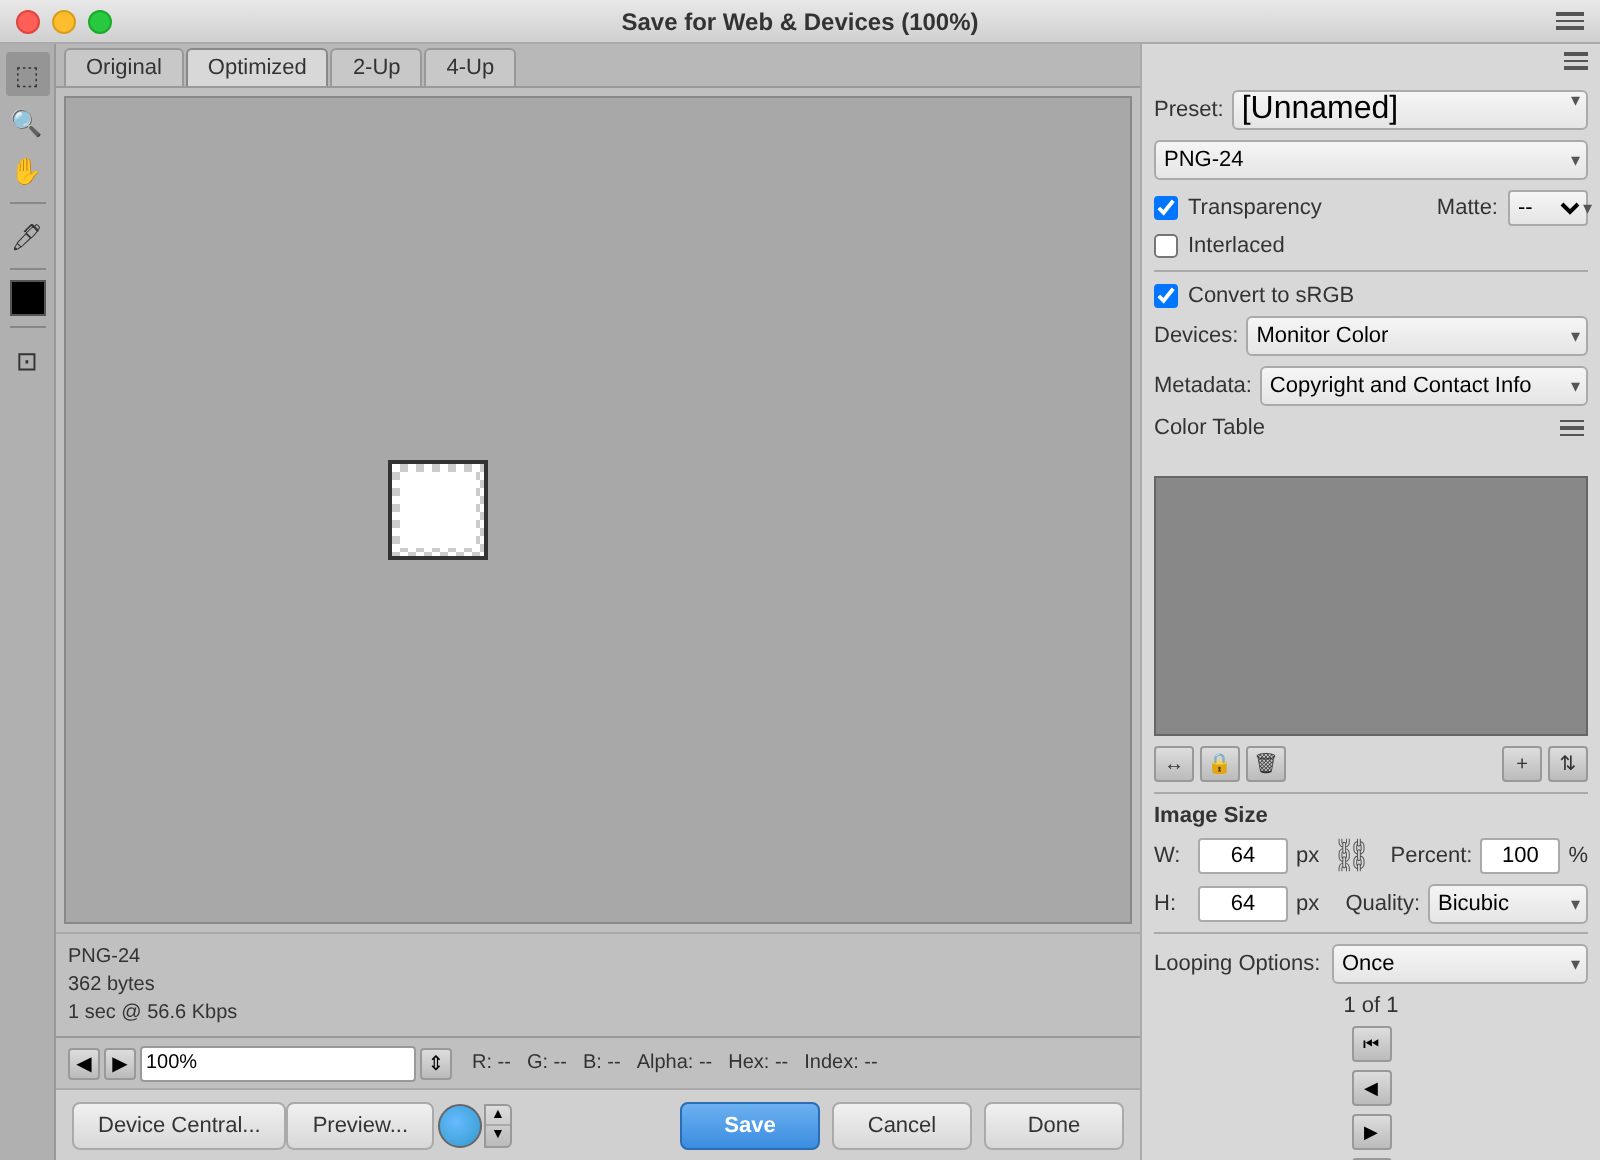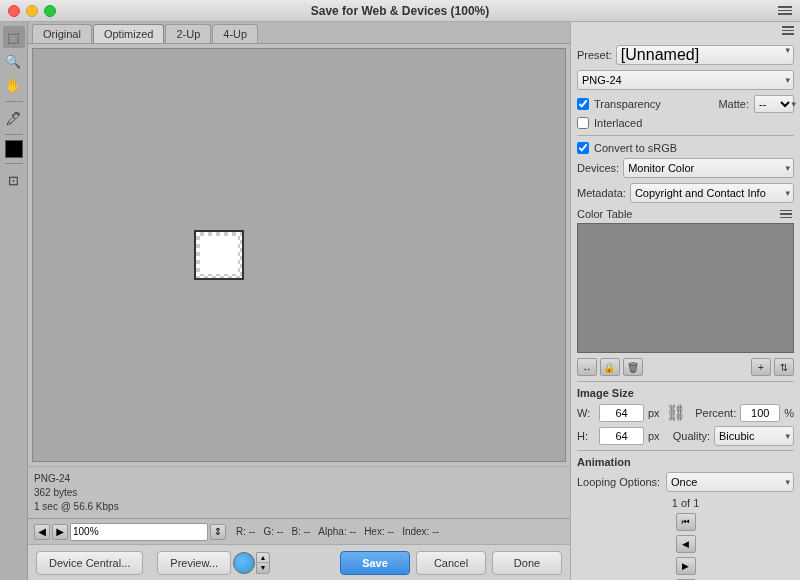--- a/index.html
+++ b/index.html
@@ -326,21 +326,21 @@
     .divider {
       height: 1px;
       background: #aaa;
       margin: 6px 0;
     }
 
     
     .section-title {
       font-size: 11px;
       color: #333;
-      margin-bottom: 3px;
+      margin-bottom: 18px;
       display: flex;
       justify-content: space-between;
       align-items: flex-end;
     }
     .color-table-area {
       background: #888;
       height: 130px;
       border: 1px solid #666;
       margin-bottom: 5px;
     }
@@ -460,21 +460,21 @@
       height: 36px;
       background: #d0d0d0;
       border-top: 1px solid #aaa;
       display: flex;
       align-items: center;
       justify-content: space-between;
       padding: 0 8px;
     }
     .left-buttons {
       display: flex;
-      gap: 14px;
+      gap: 0;
     }
     .right-buttons {
       display: flex;
       gap: 6px;
     }
     .mac-btn {
       height: 24px;
       padding: 0 12px;
       background: linear-gradient(to bottom, #f0f0f0, #d8d8d8);
       border: 1px solid #aaa;
@@ -774,21 +774,20 @@
                 <option>Nearest Neighbor</option>
                 <option>Bilinear</option>
               </select>
               <span class="select-arrow">▾</span>
             </div>
           </div>
         </div>
       </div>
 
       <div class="animation-section">
-        <div class="anim-title">Animation</div>
         <div class="anim-row">
           <span class="anim-label">Looping Options:</span>
           <div class="select-wrapper" style="flex:1;">
             <select>
               <option>Once</option>
               <option>Forever</option>
             </select>
             <span class="select-arrow">▾</span>
           </div>
         </div>

